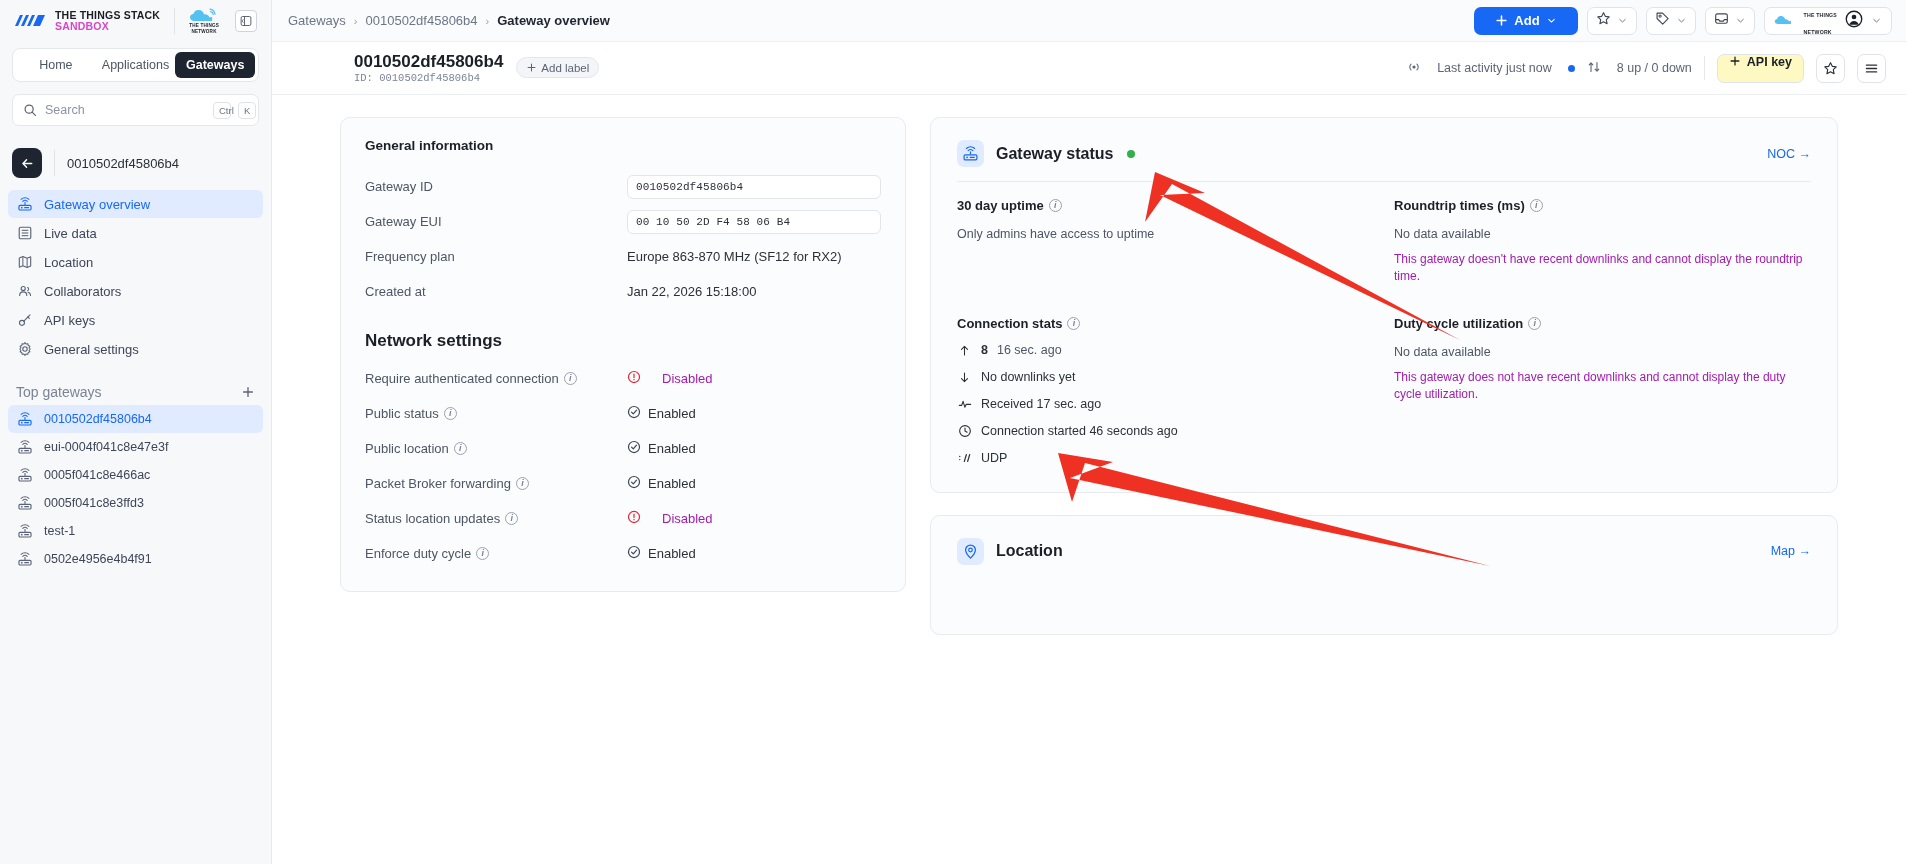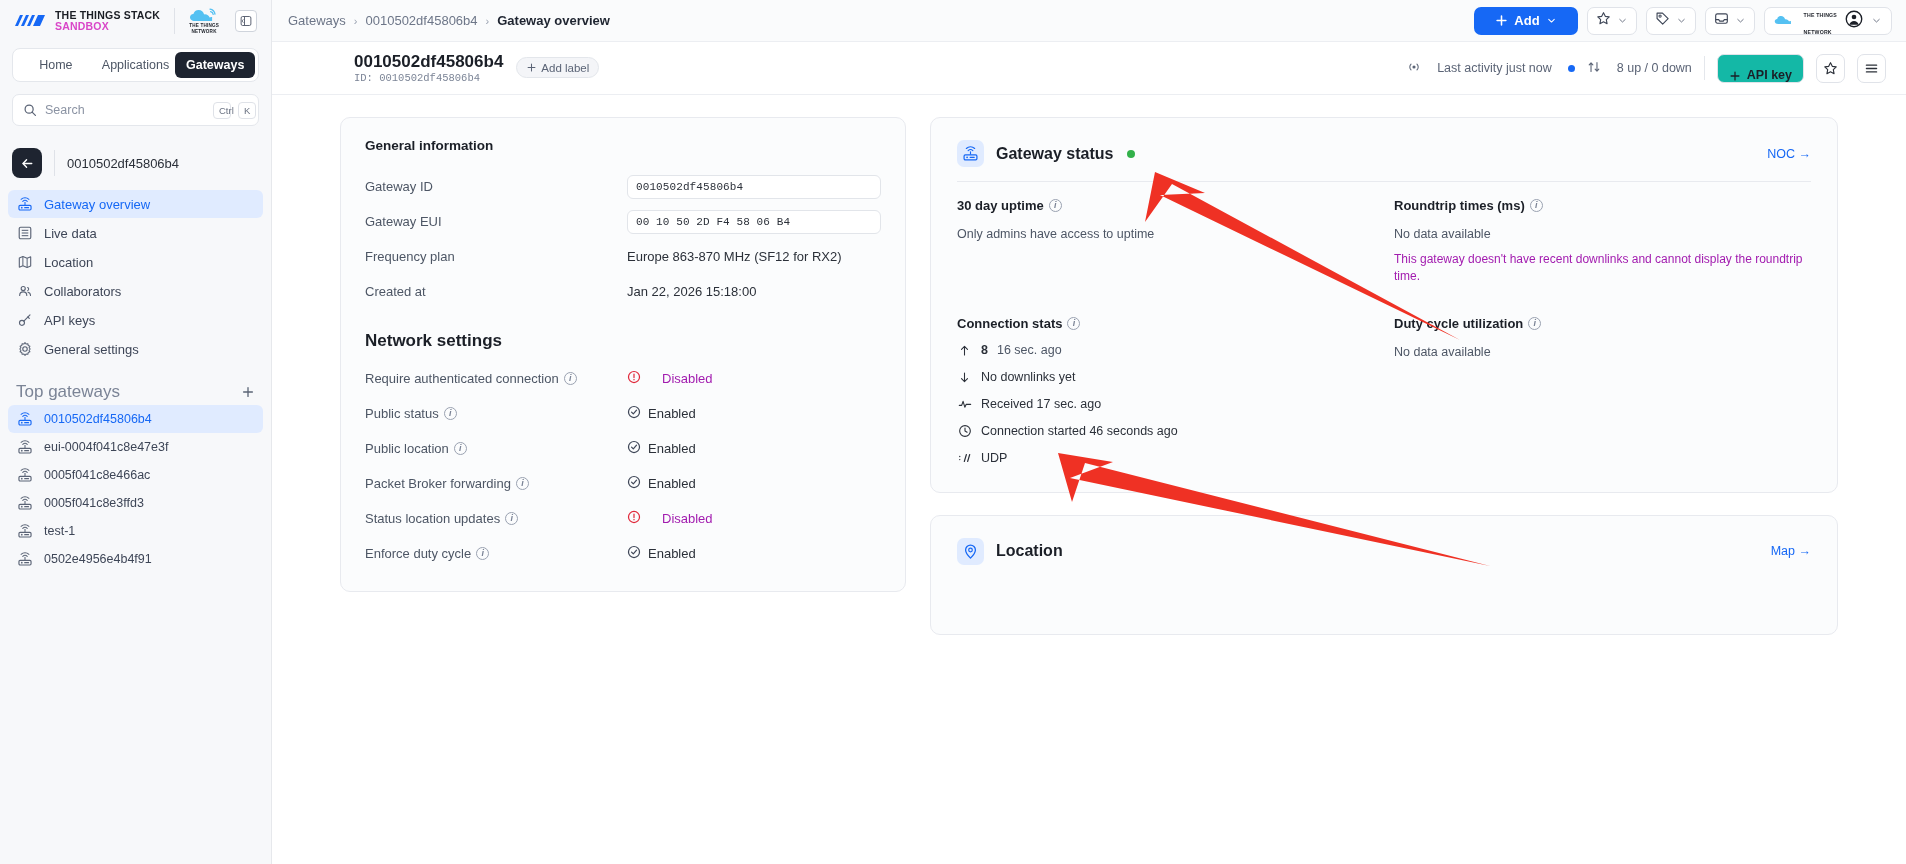--- a/index.html
+++ b/index.html
@@ -84,21 +84,21 @@
   }
   .nav-item + .nav-item { margin-top: 1px; }
   .nav-item.active { background: #e0ebff; color: #1668f5; font-weight: normal; }
   .nav-item.active .ico { color: #1668f5; }
   .ico { width: 17px; height: 17px; display: flex; align-items: center; justify-content: center; color: #5b6476; flex: 0 0 17px; }
 
   .section-head {
     display: flex; align-items: center; padding: 0 16px;
     margin-top: 20px; margin-bottom: 4px; height: 18px;
   }
-  .section-title { font-size: 17px; color: #7b8496; }
+  .section-title { font-size: 14px; color: #7b8496; }
   .section-add { margin-left: auto; color: #5b6476; display: flex; }
 
   .gw-list { padding: 0 8px; }
   .gw-item {
     display: flex; align-items: center; gap: 11px;
     height: 28px; padding: 0 8px; border-radius: 6px;
     font-size: 12.5px; color: #3e4657;
   }
   .gw-item.active { background: #e0ebff; color: #1668f5; }
   .gw-item.active .ico { color: #1668f5; }
@@ -135,22 +135,22 @@
   .ph-id { font-size: 10.5px; color: #7b8496; font-family: "Liberation Mono", monospace; margin-top: 1px; }
   .add-label {
     height: 21px; border: 1px solid #e3e6eb; background: #f4f5f8; border-radius: 11px;
     display: flex; align-items: center; gap: 4px; padding: 0 9px; font-size: 11.5px; color: #5b6476;
   }
   .ph-right { margin-left: auto; display: flex; align-items: center; gap: 12px; }
   .meta { display: flex; align-items: center; gap: 16px; font-size: 12.5px; color: #5b6476; }
   .blue-dot { width: 7px; height: 7px; border-radius: 50%; background: #1668f5; display: inline-block; }
   .ph-div { width: 1px; height: 24px; background: #e4e7ec; }
   .btn-api {
-    height: 29px; border: 1px solid #e0e3e9; background: #14b8a6; border-radius: 7px;
-    display: flex; align-items: flex-end; gap: 6px; padding: 0 11px;
+    height: 29px; border: 1px solid #e0e3e9; background: #fef9c3; border-radius: 7px;
+    display: flex; align-items: flex-start; gap: 6px; padding: 0 11px;
     font-size: 12.5px; font-weight: bold; color: #1b1f27;
   }
   .sq-btn {
     width: 29px; height: 29px; border: 1px solid #e0e3e9; background: #fff; border-radius: 7px;
     display: flex; align-items: center; justify-content: center; color: #2b3039;
   }
 
   .content { flex: 1; overflow: hidden; padding: 22px 0 0 0; display: flex; gap: 24px; padding-left: 68px; padding-right: 68px; }
   .col-left { width: 566px; flex: 0 0 566px; }
   .col-right { flex: 1; }
@@ -765,20 +765,21 @@
                   <span>UDP</span>
                 </div>
               </div>
             </div>
             <div class="half">
               <div class="sub-title">
                 <span>Duty cycle utilization</span>
                 <span class="i-circle">i</span>
               </div>
               <div class="muted">No data available</div>
+              <div class="muted-sm">This gateway does not have recent downlinks and cannot display the duty cycle utilization.</div>
             </div>
           </div>
         </div>
 
         <div class="card loc-card" style="padding:22px 26px; height:120px">
           <div class="panel-head">
             <div class="panel-icon">
               <svg width="17" height="17" viewBox="0 0 18 18">
                   <path d="M9 16 C9 16 14.2 10.9 14.2 7.4 A5.2 5.2 0 0 0 3.8 7.4 C3.8 10.9 9 16 9 16 Z" fill="none" stroke="currentColor" stroke-width="1.35" stroke-linejoin="round"></path>
                   <circle cx="9" cy="7.4" r="1.9" fill="none" stroke="currentColor" stroke-width="1.3"></circle>

